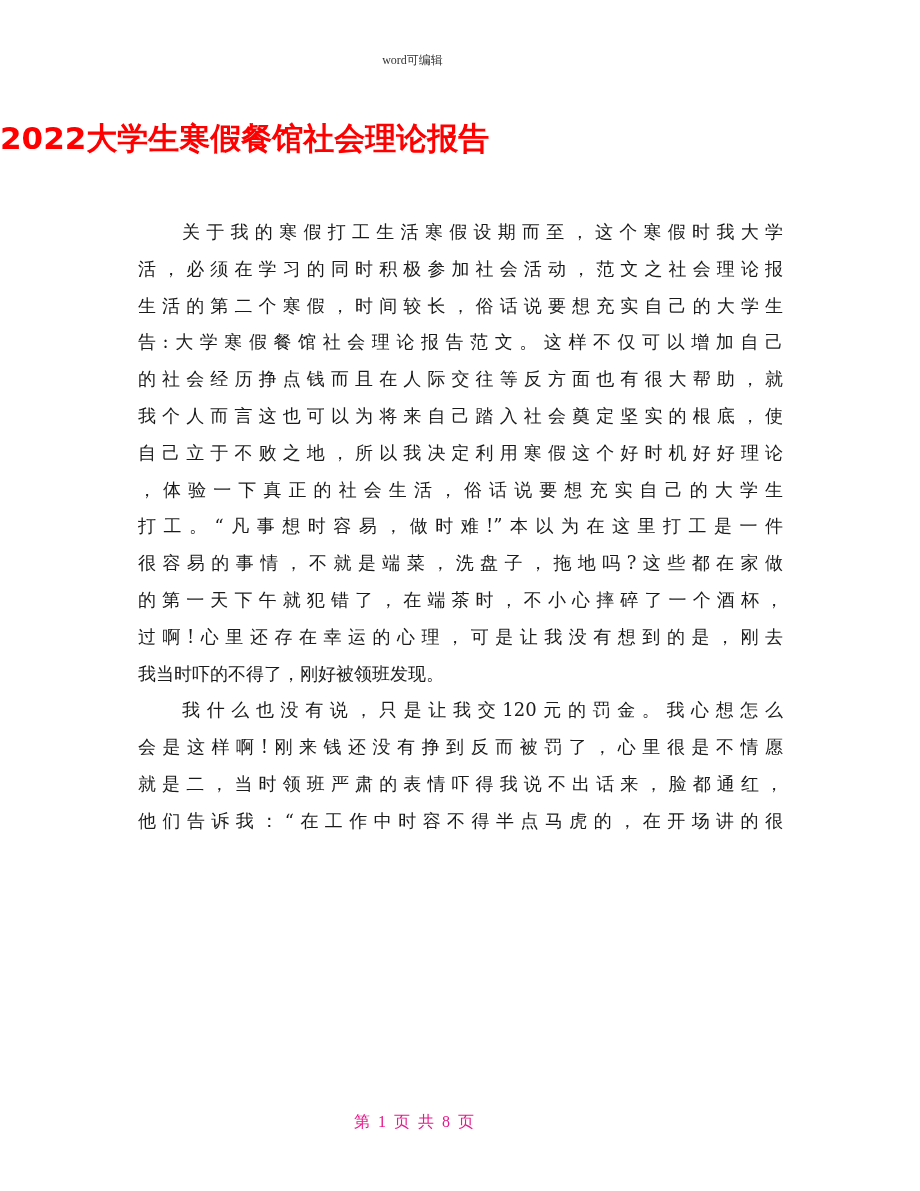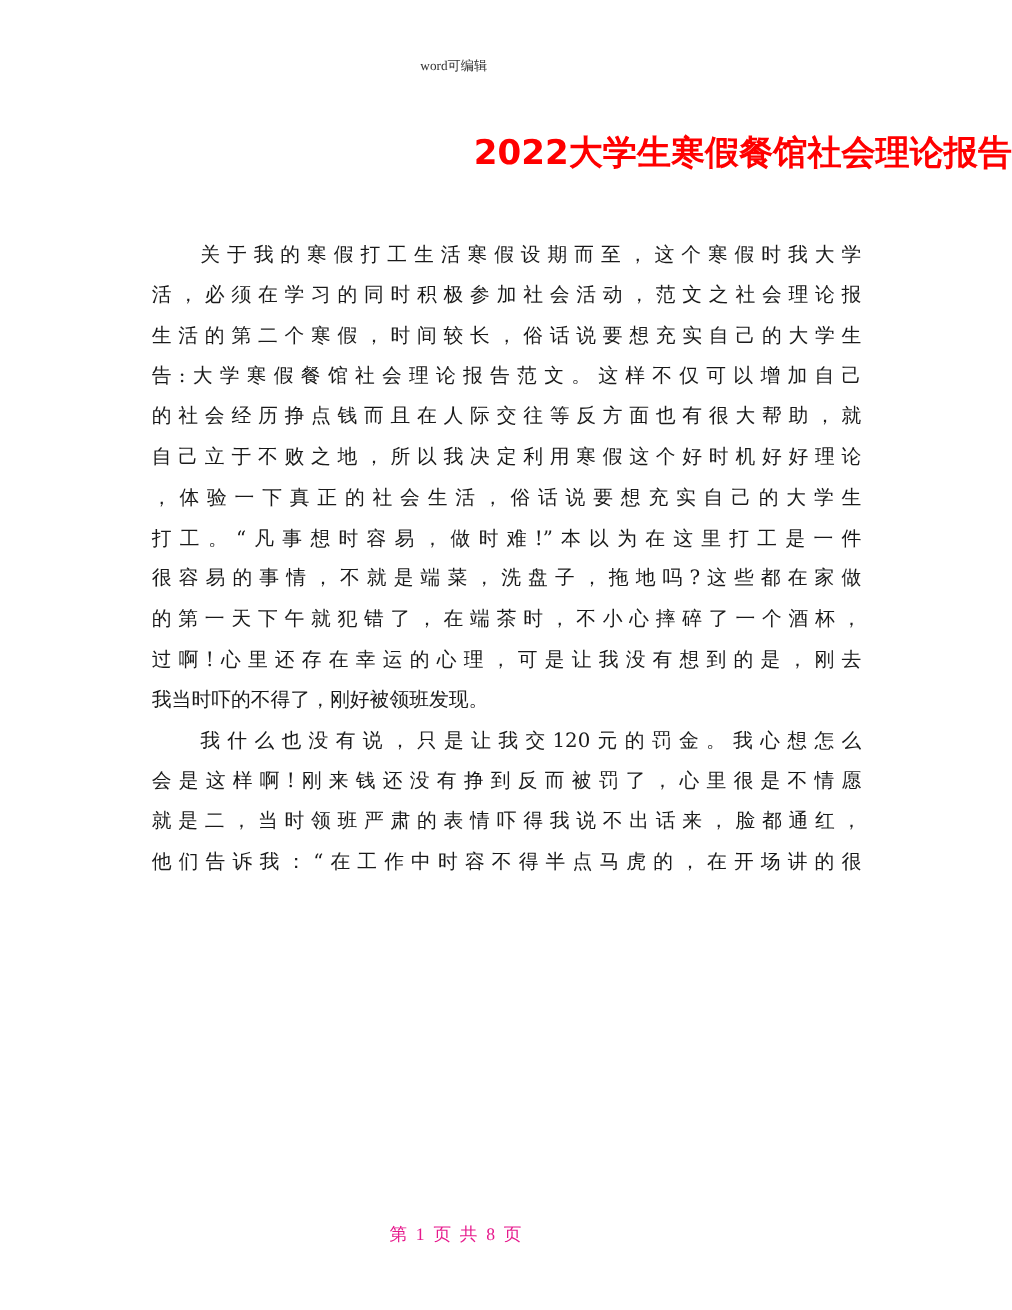--- a/index.html
+++ b/index.html
@@ -23,21 +23,21 @@
     text-align: center;
     font-size: 12px;
     color: #333333;
     font-family: "Liberation Serif", "DejaVu Serif", serif;
   }
   .doc-title {
     position: absolute;
     top: 118px;
     left: 0;
     width: 920px;
-    text-align: right;
+    text-align: left;
     font-size: 31px;
     font-weight: bold;
     color: #ff0000;
     font-family: "DejaVu Sans", "Liberation Sans", sans-serif;
     letter-spacing: 0px;
   }
   .body-text {
     position: absolute;
     top: 214px;
     left: 138px;
@@ -81,20 +81,21 @@
 
 <div class="doc-title">2022大学生寒假餐馆社会理论报告</div>
 
 <div class="body-text">
   <div>
     <span class="line indent">关于我的寒假打工生活寒假设期而至，这个寒假时我大学</span>
     <span class="line">活，必须在学习的同时积极参加社会活动，范文之社会理论报</span>
     <span class="line">生活的第二个寒假，时间较长，俗话说要想充实自己的大学生</span>
     <span class="line">告:大学寒假餐馆社会理论报告范文。这样不仅可以增加自己</span>
     <span class="line">的社会经历挣点钱而且在人际交往等反方面也有很大帮助，就</span>
+    <span class="line">我个人而言这也可以为将来自己踏入社会奠定坚实的根底，使</span>
     <span class="line">自己立于不败之地，所以我决定利用寒假这个好时机好好理论</span>
     <span class="line">，体验一下真正的社会生活，俗话说要想充实自己的大学生</span>
     <span class="line">打工。“凡事想时容易，做时难!”本以为在这里打工是一件</span>
     <span class="line">很容易的事情，不就是端菜，洗盘子，拖地吗?这些都在家做</span>
     <span class="line">的第一天下午就犯错了，在端茶时，不小心摔碎了一个酒杯，</span>
     <span class="line">过啊!心里还存在幸运的心理，可是让我没有想到的是，刚去</span>
     <span class="line last">我当时吓的不得了，刚好被领班发现。</span>
   </div>
   <div>
     <span class="line indent">我什么也没有说，只是让我交120元的罚金。我心想怎么</span>

